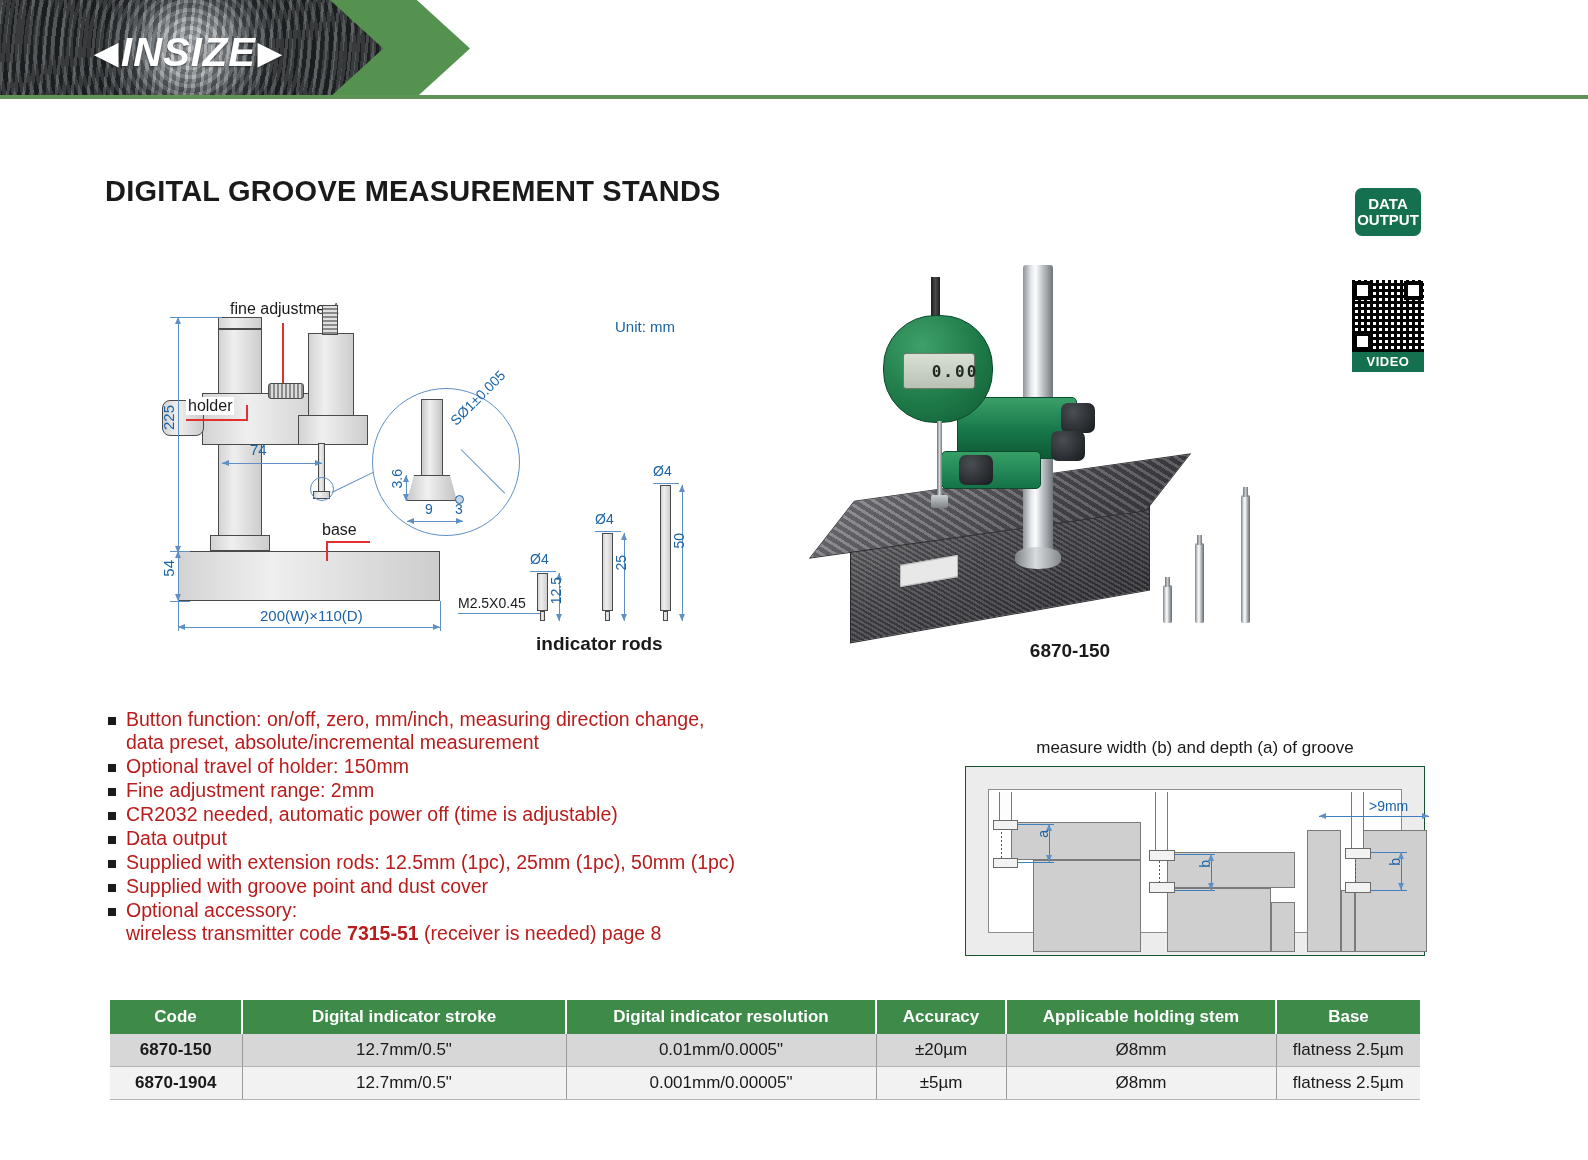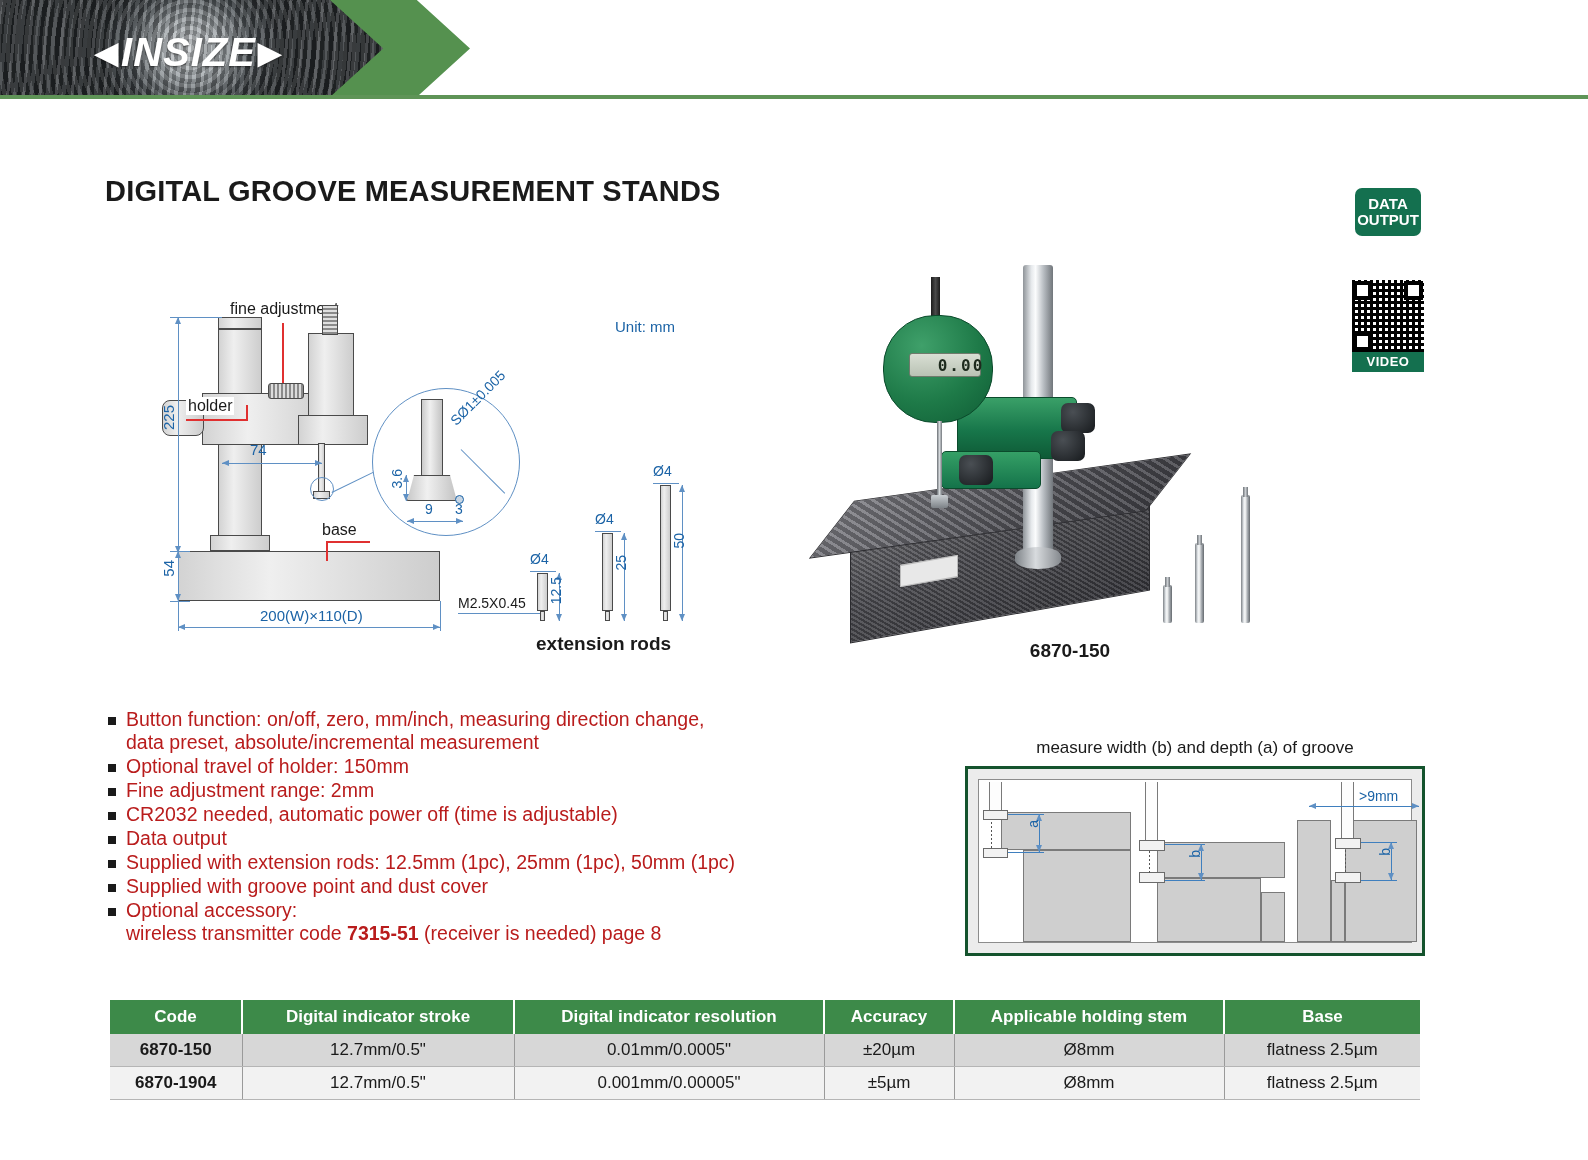--- a/index.html
+++ b/index.html
@@ -129,21 +129,21 @@
     position:absolute; left:170px; top:292px; width:46px; height:22px;
     background:linear-gradient(90deg,#7e8388,#d8dbde 45%,#85898e);
     border-radius:50%/40%;
   }
   .gauge-body {
     position:absolute; left:38px; top:60px; width:110px; height:108px;
     background:radial-gradient(circle at 35% 28%, #3fa06a, #1e7a48 55%, #0f5c35 100%);
     border-radius:52px; border:1px solid #0b4b2c;
   }
   .gauge-lcd {
-    position:absolute; left:64px; top:98px; width:72px; height:24px;
+    position:absolute; left:58px; top:98px; width:72px; height:36px;
     background:linear-gradient(180deg,#d9dfd4,#b9c2b4); border:1px solid #6f7a6c; border-radius:3px;
     color:#1d2a1d; font-size:16px; font-weight:700; letter-spacing:2px;
     display:flex; align-items:center; justify-content:center;
     font-family:"DejaVu Sans Mono", monospace;
     padding-left:32px;
   }
   .gauge-stem { position:absolute; left:86px; top:22px; width:9px; height:44px; background:linear-gradient(90deg,#1c1c1c,#4a4a4a,#1c1c1c); }
   .gauge-probe { position:absolute; left:92px; top:166px; width:5px; height:80px; background:linear-gradient(90deg,#6a6f74,#d5d9dc,#73787d); }
   .gauge-tip { position:absolute; left:86px; top:240px; width:17px; height:13px; background:linear-gradient(180deg,#c9ced2,#7d8287); border-radius:2px; }
   .clamp {
@@ -166,21 +166,21 @@
   .bullet-row { display:flex; align-items:flex-start; margin-bottom:1px; }
   .bullet-sq { width:8px; height:8px; background:#1a1a1a; margin-top:9px; margin-right:10px; flex:0 0 8px; }
   .bullet-txt { font-size:19.5px; color:#b91c1c; line-height:1.18; }
   .bold { font-weight:700; }
 
   
   .groove-wrap { position:absolute; left:965px; top:738px; width:460px; height:218px; }
   .groove-title { position:absolute; left:0; top:0; width:460px; text-align:center; font-size:17px; color:#1a1a1a; }
   .groove-panel {
     position:absolute; left:0; top:28px; width:460px; height:190px;
-    background:#ececec; border:3px solid #14532d; padding:10px;
+    background:#ececec; border:1px solid #14532d; padding:22px;
   }
   .groove-inner { position:relative; width:100%; height:100%; background:#fff; border:1px solid #8c8c8c; }
   .blockpart { position:absolute; background:#cfcfcf; border:1px solid #7a7a7a; }
   .gstem { position:absolute; background:#fdfdfd; border-left:1px solid #7a7a7a; border-right:1px solid #7a7a7a; }
   .gfoot { position:absolute; background:#f2f2f2; border:1px solid #6a6a6a; }
   .glbl { position:absolute; font-size:14px; color:#1b63a6; }
   .glbl.vert { writing-mode:vertical-rl; transform:rotate(180deg); }
   .gln { position:absolute; background:#3f7fbe; }
   .gln.h{height:1px;} .gln.v{width:1px;}
 
@@ -319,21 +319,21 @@
   <div class="ln v arrow-v" style="left:524px; top:278px; height:88px;"></div>
   <div class="dl vert" style="left:513px; top:300px; font-size:14px;">25</div>
 
   <div class="part" style="left:560px; top:230px; width:11px; height:126px;"></div>
   <div class="part" style="left:563px; top:356px; width:5px; height:10px;"></div>
   <div class="dl" style="left:553px; top:208px; font-size:14px;">Ø4</div>
   <div class="ln h" style="left:553px; top:228px; width:26px;"></div>
   <div class="ln v arrow-v" style="left:582px; top:230px; height:136px;"></div>
   <div class="dl vert" style="left:571px; top:278px; font-size:14px;">50</div>
 
-  <div class="dl blk" style="left:436px; top:378px; font-size:19px; font-weight:700;">extension rods</div>
+  <div class="dl blk" style="left:436px; top:378px; font-size:19px; font-weight:700;">indicator rods</div>
 </div>
 
 <div class="product-photo">
   <div class="granite-base"></div>
   <div class="granite-top"></div>
   <div class="gran-label"></div>
   <div class="post"></div>
   <div class="post-foot"></div>
 
   <div class="clamp"></div>
@@ -441,21 +441,21 @@
       <div class="gln h arrow-h" style="left:330px; top:26px; width:110px;"></div>
       <div class="glbl" style="left:380px; top:8px;">&gt;9mm</div>
     </div>
   </div>
 </div>
 
 <table class="spec-table">
   <thead>
     <tr>
       <th style="width:132px;">Code</th>
-      <th style="width:272px;">Digital indicator stroke</th>
+      <th style="width:324px;">Digital indicator stroke</th>
       <th style="width:310px;">Digital indicator resolution</th>
       <th style="width:130px;">Accuracy</th>
       <th style="width:270px;">Applicable holding stem</th>
       <th>Base</th>
     </tr>
   </thead>
   <tbody>
     <tr>
       <td class="codecell">6870-150</td>
       <td>12.7mm/0.5"</td>

